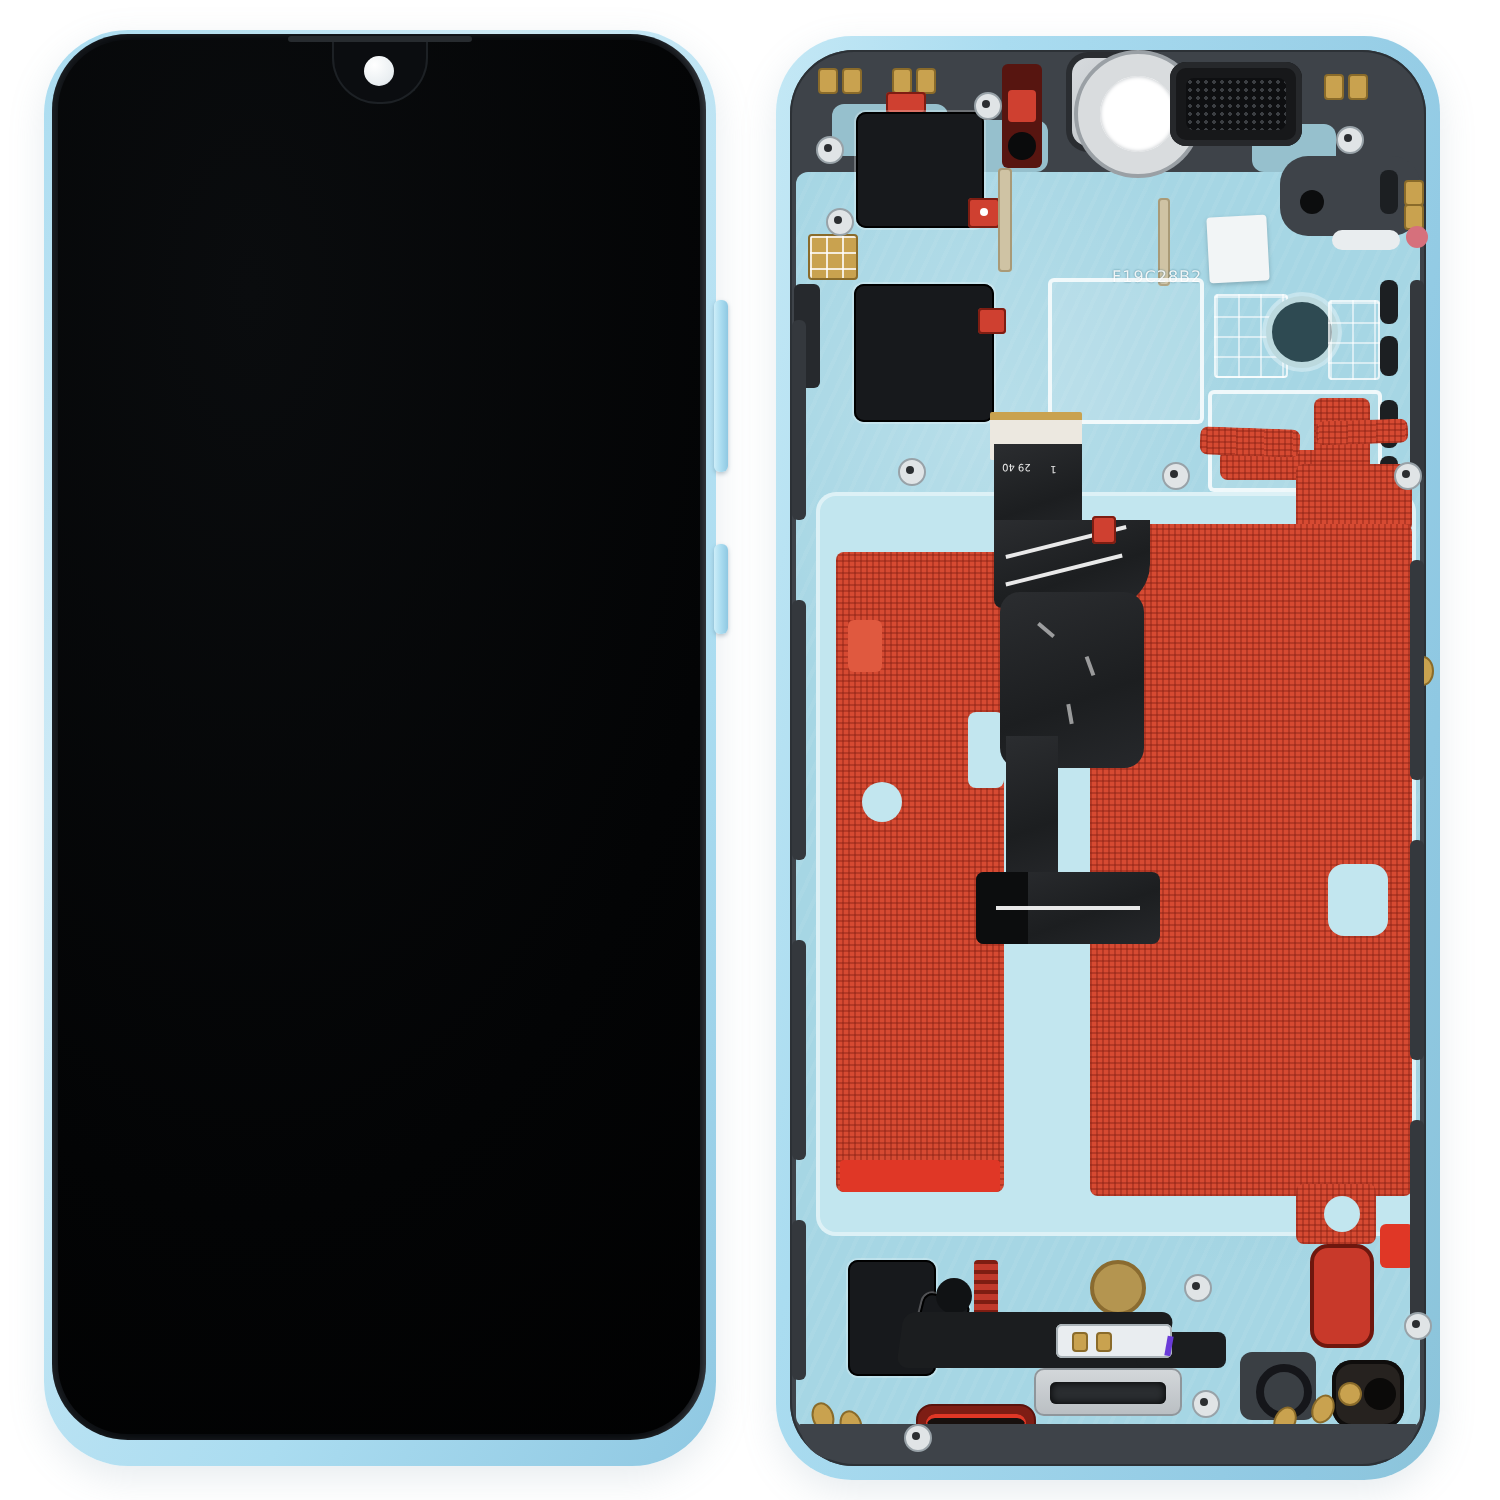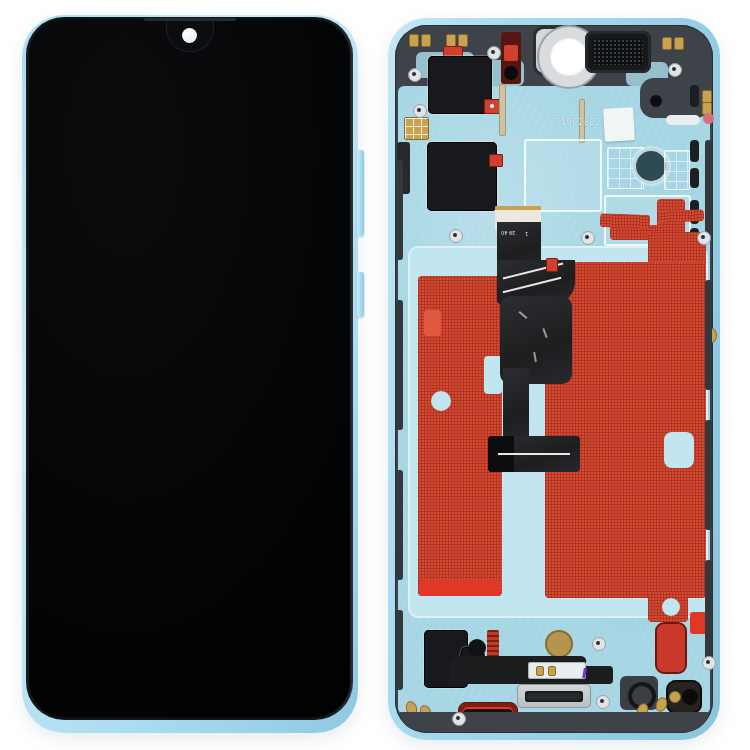--- a/index.html
+++ b/index.html
@@ -145,21 +145,21 @@
     <div class="abs graphite" style="left:39px;top:124px;width:70px;height:69px;"></div>
     <div class="abs gold-block" style="left:16px;top:99px;width:23px;height:21px;"></div>
     <div class="abs" style="left:9px;top:124px;width:13px;height:52px;background:#26292d;border-radius:3px;"></div>
     <div class="abs red-part" style="left:96px;top:81px;width:16px;height:15px;">
       <div class="abs" style="left:6px;top:5px;width:4px;height:4px;border-radius:50%;background:#fff;"></div>
     </div>
     <div class="abs red-part" style="left:101px;top:136px;width:14px;height:13px;"></div>
     <div class="abs beige-strip" style="left:111px;top:66px;width:7px;height:52px;"></div>
     <div class="abs beige-strip" style="left:191px;top:81px;width:6px;height:44px;"></div>
 
-    <div class="abs code-text" style="left:168px;top:100px;">F19C28B2</div>
+    <div class="abs code-text" style="left:168px;top:116px;">F19C28B2</div>
     <div class="abs sticker" style="left:216px;top:90px;width:30px;height:33px;"></div>
     <div class="abs etched" style="left:136px;top:121px;width:74px;height:69px;"></div>
     <div class="abs etched-grid" style="left:219px;top:129px;width:35px;height:40px;"></div>
     <div class="abs sensor-circle" style="left:245px;top:130px;"></div>
     <div class="abs etched-grid" style="left:276px;top:132px;width:24px;height:38px;"></div>
     <div class="abs etched" style="left:216px;top:177px;width:83px;height:47px;">
       <div class="abs redtex" style="left:4px;top:28px;width:52px;height:15px;"></div>
       <div class="abs redtex" style="left:51px;top:2px;width:28px;height:41px;"></div>
     </div>
 

